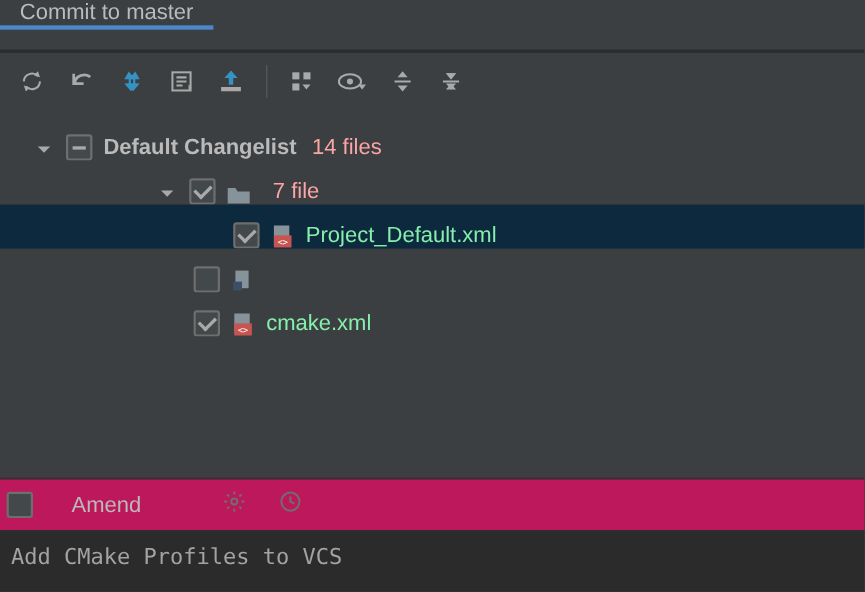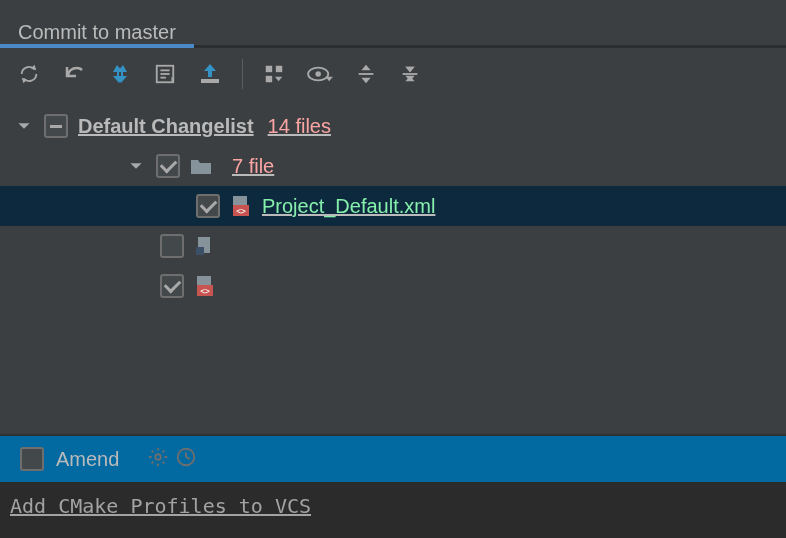--- a/index.html
+++ b/index.html
@@ -10,21 +10,21 @@
       font-family: -apple-system, BlinkMacSystemFont, "Segoe UI", Arial, sans-serif;
       font-size: 20px;
       color: #bababa;
       overflow: hidden;
       position: relative;
     }
     .tab-bar {
       height: 48px;
       border-bottom: 3px solid #2b2d2f;
       display: flex;
-      align-items: flex-end;
+      align-items: flex-start;
     }
     .tab {
       padding: 0 18px;
       display: flex;
       align-items: center;
       border-bottom: 4px solid #4a88c7;
       color: #bbbbbb;
       margin-bottom: -3px;
     }
     .toolbar {
@@ -40,26 +40,25 @@
       background: #5a5d5f;
       margin: 0 -2px;
     }
     .toolbar svg { display: block; }
     .tree {
       padding-top: 6px;
     }
     .row {
       height: 40px;
       display: flex;
-      align-items: center;
-      padding-left: 14px;
+      align-items: flex-end;
+      padding-left: 30px;
       gap: 4px;
       white-space: nowrap;
       overflow: hidden;
-      text-decoration: underline;
     }
     .row.selected {
       background: #0d293e;
     }
     .indent { display: inline-block; }
     .chev {
       width: 20px;
       height: 20px;
       display: inline-flex;
       align-items: center;
@@ -108,35 +107,34 @@
     .name.bold { font-weight: 700; }
     .name.green { color: #86efac; }
     .count { color: #fca5a5; margin-left: 10px; }
     .footer {
       position: absolute;
       left: 0; right: 0;
       bottom: 56px;
       height: 48px;
       display: flex;
       align-items: center;
-      padding-left: 14px;
-      gap: 6px;
+      padding-left: 0;
+      gap: 29px;
       border-top: 2px solid #2f3133;
-      background: #0369a1;
+      background: #be185d;
     }
     .msg-area {
       position: absolute;
       left: 0; right: 0; bottom: 0;
       height: 56px;
       background: #2b2b2b;
       color: #a4a3a3;
       font-family: "Menlo", "Consolas", monospace;
       font-size: 20px;
       padding: 12px 10px;
-      text-decoration: underline;
     }
   </style>
 </head>
 <body>
 
 <div class="tab-bar">
   <div class="tab">
     <span>Commit to master</span>
   </div>
 </div>
@@ -262,20 +260,21 @@
   <div class="row">
     <span class="indent" style="width:136px"></span>
     <span class="cb checked"></span>
     <span class="file-icon">
         <svg width="22" height="22" viewBox="0 0 22 22">
           <rect x="3" y="1" width="14" height="18" fill="#87939a"></rect>
           <rect x="3" y="10" width="16" height="11" fill="#c75450"></rect>
           <text x="11" y="19" font-size="8" fill="#fff" text-anchor="middle" font-family="monospace">&lt;&gt;</text>
         </svg>
       </span>
+    <span class="name green">cmake.xml</span>
   </div>
 
 </div>
 
 <div class="footer">
   <span class="cb"></span>
   <span class="name">Amend</span>
   <span style="width:16px"></span>
   <span>
     <svg width="22" height="22" viewBox="0 0 24 24">

